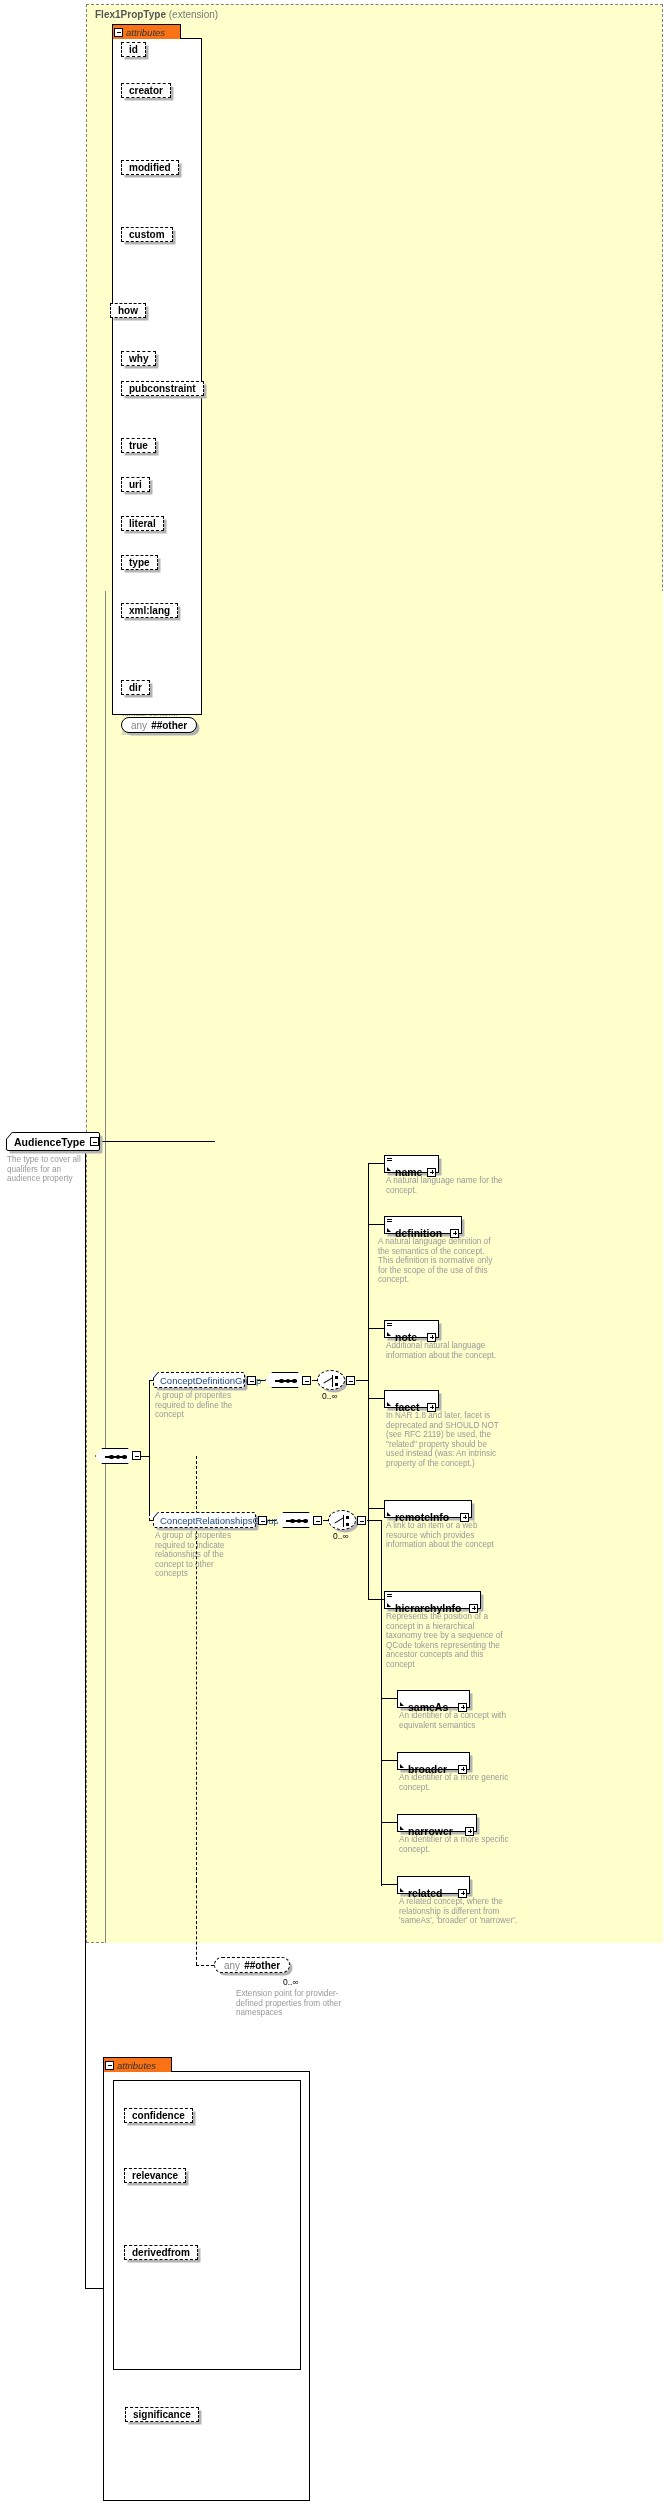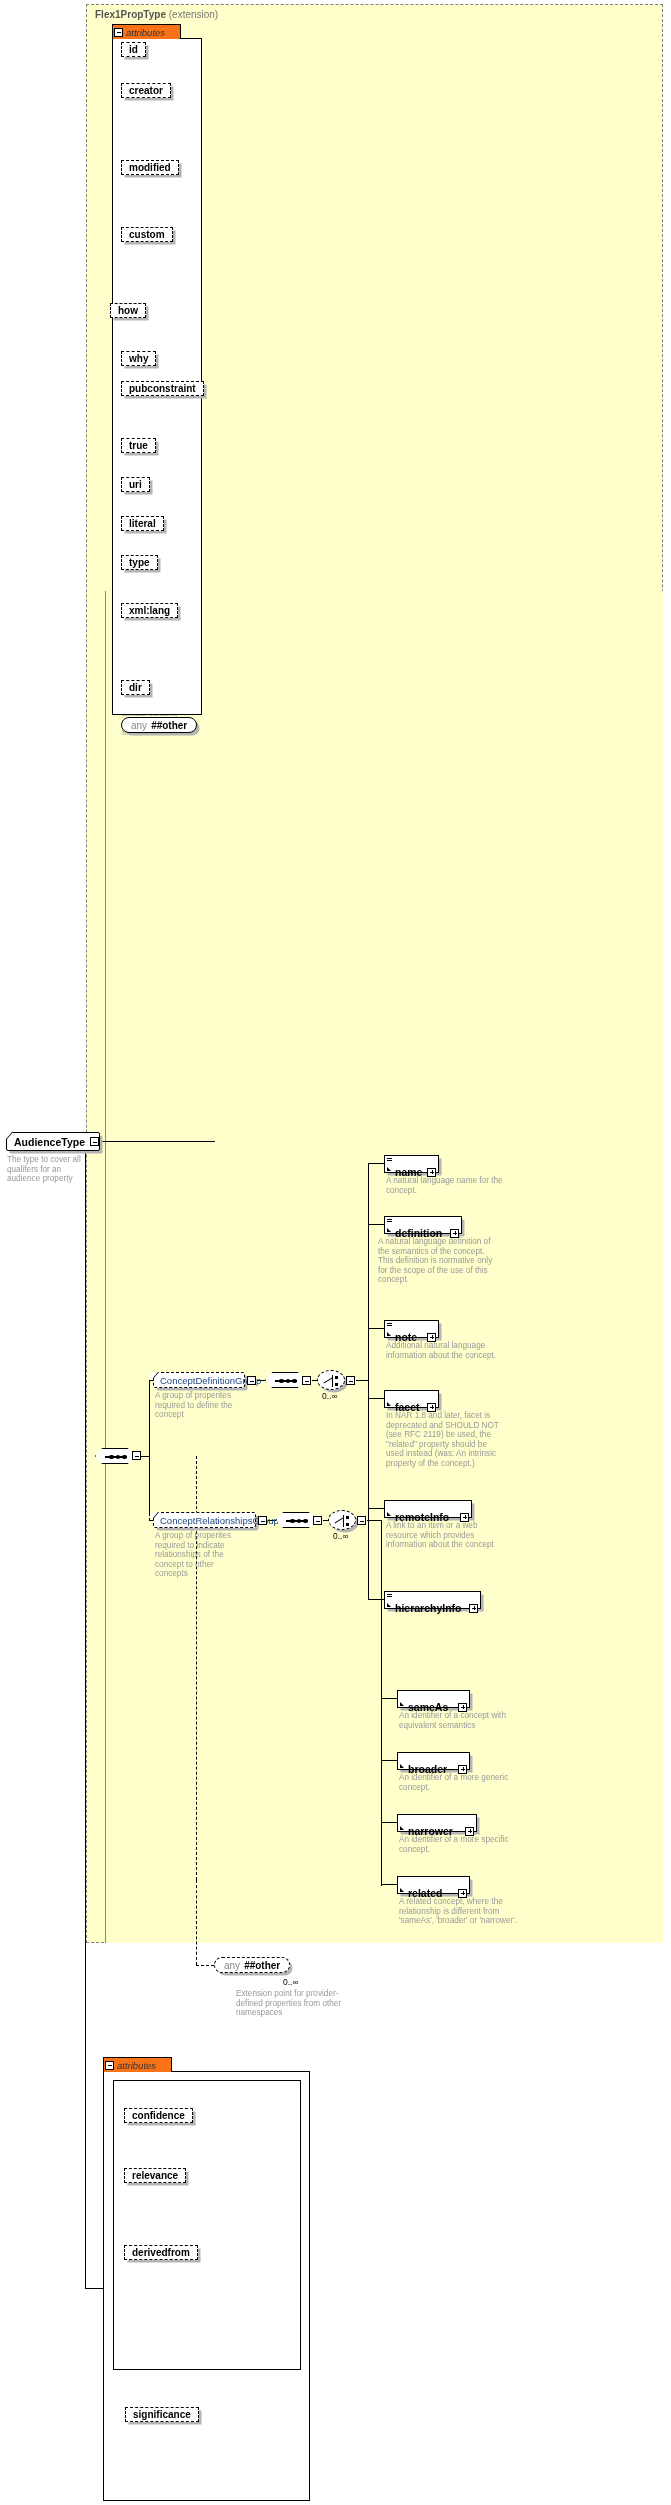--- a/index.html
+++ b/index.html
@@ -474,20 +474,21 @@
     <span class="elname">remoteInfo</span>
     <span class="expander plus" style="margin-left:auto;"></span>
   </div>
   <div class="desc" style="left:386px; top:1521px; width:118px;">A link to an item or a web resource which provides information about the concept</div>
 
   <div class="ln-h" style="left:368px; top:1599px; width:16px;"></div>
   <div class="elnode textmark" style="left:384px; top:1591px; width:97px;">
     <span class="elname">hierarchyInfo</span>
     <span class="expander plus" style="margin-left:auto;"></span>
   </div>
+  <div class="desc" style="left:386px; top:1612px; width:120px;">Represents the position of a concept in a hierarchical taxonomy tree by a sequence of QCode tokens representing the ancestor concepts and this concept</div>
 
   <div class="grpnode" style="left:153px; top:1512px; width:103px;">
     <span class="corner"></span>
     <span class="gname">ConceptRelationshipsGroup</span>
   </div>
   <div class="expander" style="position:absolute; left:258px; top:1516px; z-index:5;"></div>
   <div class="desc" style="left:155px; top:1531px; width:92px;">A group of properites required to indicate relationships of the concept to other concepts</div>
 
   <div class="ln-h" style="left:268px; top:1520px; width:8px;"></div>
   <div class="seqnode" style="left:276px; top:1512px;">

